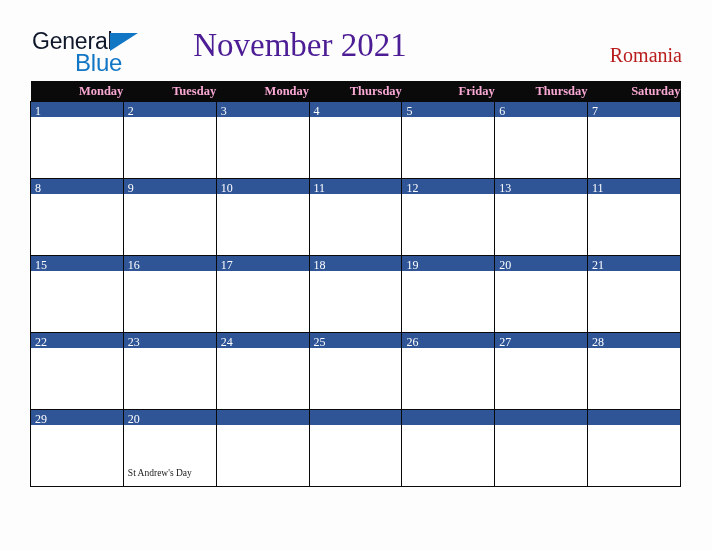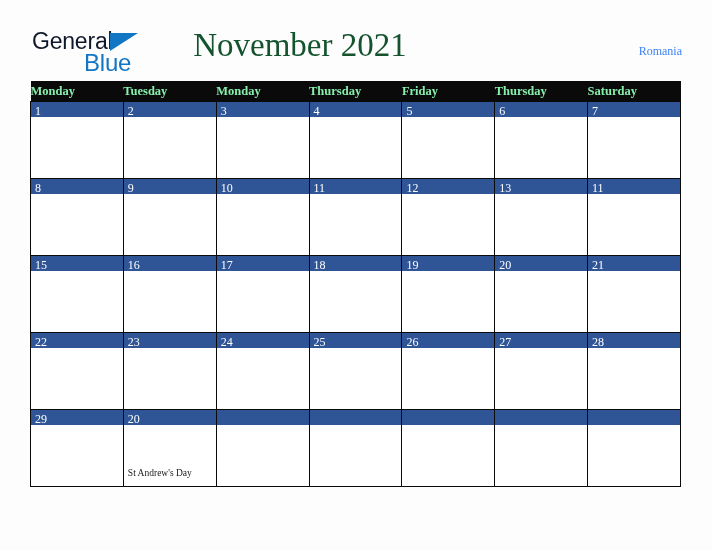--- a/index.html
+++ b/index.html
@@ -47,72 +47,72 @@
     position: absolute;
     left: 78px;
     top: 3px;
     width: 0;
     height: 0;
     border-left: 28px solid #1176c4;
     border-bottom: 18px solid transparent;
   }
   .logo-blue {
     position: absolute;
-    left: 52px;
+    left: 43px;
     top: 21px;
     font-family: "Liberation Sans", sans-serif;
     font-size: 24px;
     font-weight: 400;
     color: #1176c4;
     letter-spacing: -0.2px;
     line-height: 24px;
   }
 
   
   .month-title {
     position: absolute;
     left: 0;
     top: 27px;
     width: 600px;
     text-align: center;
     font-family: "Liberation Serif", serif;
     font-size: 33px;
     font-weight: 400;
-    color: #14532d;
+    color: #4c1d95;
     letter-spacing: 0px;
   }
 
   
   .country-label {
     position: absolute;
     right: 30px;
     top: 44px;
     font-family: "Liberation Serif", serif;
-    font-size: 12px;
-    color: #3b82f6;
+    font-size: 20px;
+    color: #b91c1c;
   }
 
   
   .calendar {
     position: absolute;
     left: 30px;
     top: 81px;
     width: 651px;
     border-collapse: collapse;
     table-layout: fixed;
   }
   .calendar th {
     background: #0a0a0a;
-    color: #86efac;
+    color: #f9a8d4;
     font-family: "Liberation Serif", serif;
     font-size: 12.5px;
     font-weight: bold;
     height: 20px;
     padding: 0;
-    text-align: left;
+    text-align: right;
     border: none;
   }
   .calendar td {
     width: 93px;
     height: 76px;
     padding: 0;
     vertical-align: top;
     border: 1px solid #0a0a0a;
     background: #ffffff;
   }

